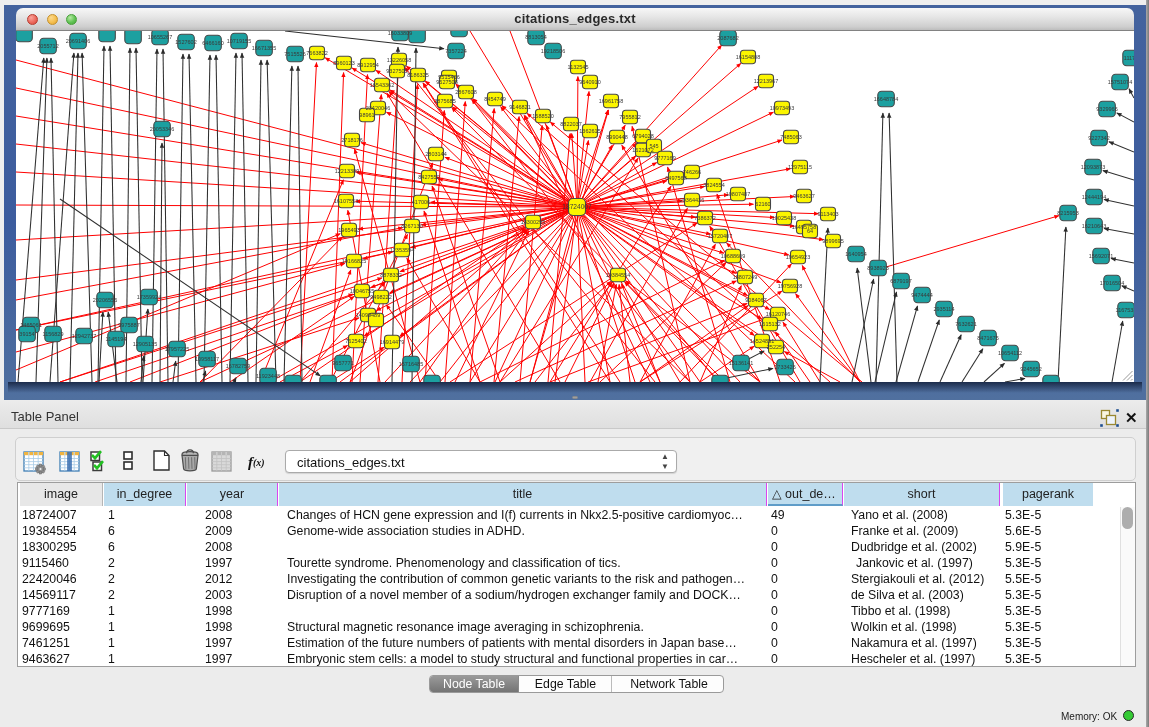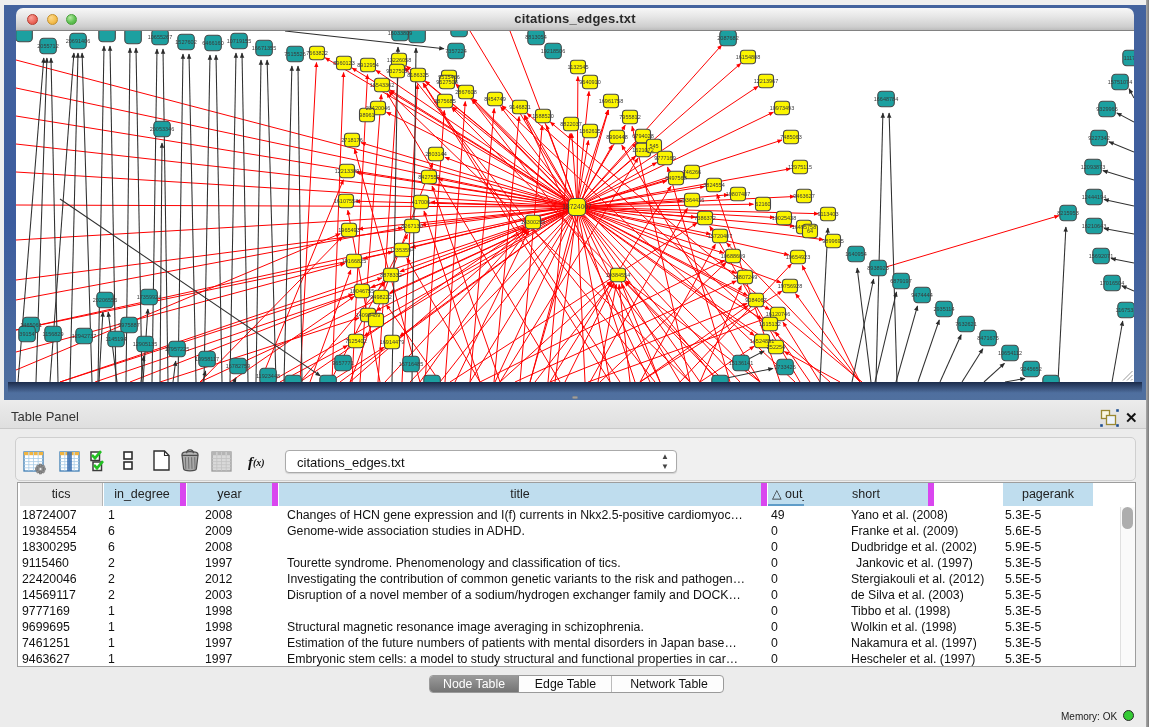--- a/index.html
+++ b/index.html
@@ -11,21 +11,21 @@
 #rstrip{position:absolute;left:1146px;top:0;width:3px;height:727px;background:linear-gradient(90deg,#a9a9a9,#7a7a7a)}
 #panel{position:absolute;left:0;top:400px;width:1146px;height:327px;background:#ececec}
 #phead{position:absolute;left:0;top:401px;width:1146px;height:28px;background:linear-gradient(180deg,#ebebeb,#dfdfdf);border-bottom:1px solid #c9c9c9}
 #phead span{position:absolute;left:11px;top:8px;font-size:13px;color:#333}
 #pclose{position:absolute;left:1125px;top:409px;font-size:15px;font-weight:700;color:#111}
 #toolbox{position:absolute;left:15px;top:437px;width:1121px;height:44px;border:1px solid #cfcfcf;border-radius:5px;background:#f0f0f0}
 #dropdown{position:absolute;left:285px;top:450px;width:392px;height:23px;background:#fff;border:1px solid #aaa;border-radius:4px;box-shadow:0 1px 1px rgba(0,0,0,0.12)}
 #dropdown .t{position:absolute;left:11px;top:4px;font-size:13px;color:#111}
 #dropdown .a{position:absolute;right:7px;top:1px;font-size:8px;color:#444;line-height:10px}
 #tablebox{position:absolute;left:17px;top:482px;width:1119px;height:185px;border:1px solid #9d9d9d;background:#fff}
-.hc{position:absolute;top:483px;height:23px;background:#bfddee;border-right:6px solid #d946ef;font-size:12.5px;color:#222;text-align:center;line-height:23px}
+.hc{position:absolute;top:483px;height:23px;background:#bfddee;border-right:1px solid #d946ef;font-size:12.5px;color:#222;text-align:center;line-height:23px}
 .trow{position:absolute;left:0;height:16px;width:1100px}
 .trow span{position:absolute;top:0;font-size:12.3px;color:#111;white-space:nowrap}
 #vscroll{position:absolute;left:1120px;top:507px;width:15px;height:159px;background:#fafafa;border-left:1px solid #e0e0e0}
 #vthumb{position:absolute;left:1122px;top:507px;width:11px;height:22px;border-radius:6px;background:#adadad}
 #tabs{position:absolute;left:429px;top:675px;width:295px;height:18px;border:1px solid #9a9a9a;border-radius:4px;background:#fdfdfd;overflow:hidden}
 #tabs div{position:absolute;top:0;height:18px;font-size:12.3px;line-height:17px;text-align:center}
 #memo{position:absolute;left:1061px;top:710.5px;font-size:10px;color:#222}
 #memdot{position:absolute;left:1123px;top:710px;width:11px;height:11px;border-radius:50%;background:#35cb35;border:1.5px solid #2a2a2a}
 #dimple{position:absolute;left:572px;top:396px;width:6px;height:3px;border-radius:2px;background:#9f9f9f;border:1px solid #8a8a8a}
 </style></head>
@@ -656,26 +656,26 @@
       <line x1="224.2" y1="8" x2="224.2" y2="27" stroke="#c2c2c2" stroke-width="0.8"></line>
       <text x="246" y="23" font-family="Liberation Serif, serif" font-style="italic" font-weight="bold" font-size="15" fill="#111">f</text>
       <text x="251" y="22" font-family="Liberation Serif, serif" font-style="italic" font-weight="bold" font-size="10" fill="#111">(x)</text>
     </svg>
   </div>
 <div id="dropdown">
     <span class="t">citations_edges.txt</span>
     <span class="a">▲<br>▼</span>
   </div>
 <div id="tablebox"></div>
-<div class="hc" style="left:20px;width:83px;background:#e7e7e7;border-right:1px solid #b5b5b5">tics</div>
+<div class="hc" style="left:20px;width:83px;background:#e7e7e7;border-right:1px solid #b5b5b5">image</div>
 <div class="hc" style="left:104px;width:82px">in_degree</div>
 <div class="hc" style="left:187px;width:91px">year</div>
 <div class="hc" style="left:279px;width:488px">title</div>
 <div class="hc" style="left:768px;width:75px;text-align:left;padding-left:4px;border-bottom:2px solid #5f9cc8">△ out_de…</div>
-<div class="hc" style="left:804px;width:130px">short</div>
+<div class="hc" style="left:844px;width:156px">short</div>
 <div class="hc" style="left:1003px;width:90px;border-right:none">pagerank</div>
 <div class="trow" style="top:508px">
     <span style="left:22px">18724007</span>
     <span style="left:108px">1</span>
     <span style="left:205px">2008</span>
     <span style="left:287px">Changes of HCN gene expression and I(f) currents in Nkx2.5-positive cardiomyoc…</span>
     <span style="left:771px">49</span>
     <span style="left:851px">Yano et al. (2008)</span>
     <span style="left:1005px">5.3E-5</span>
   </div>

